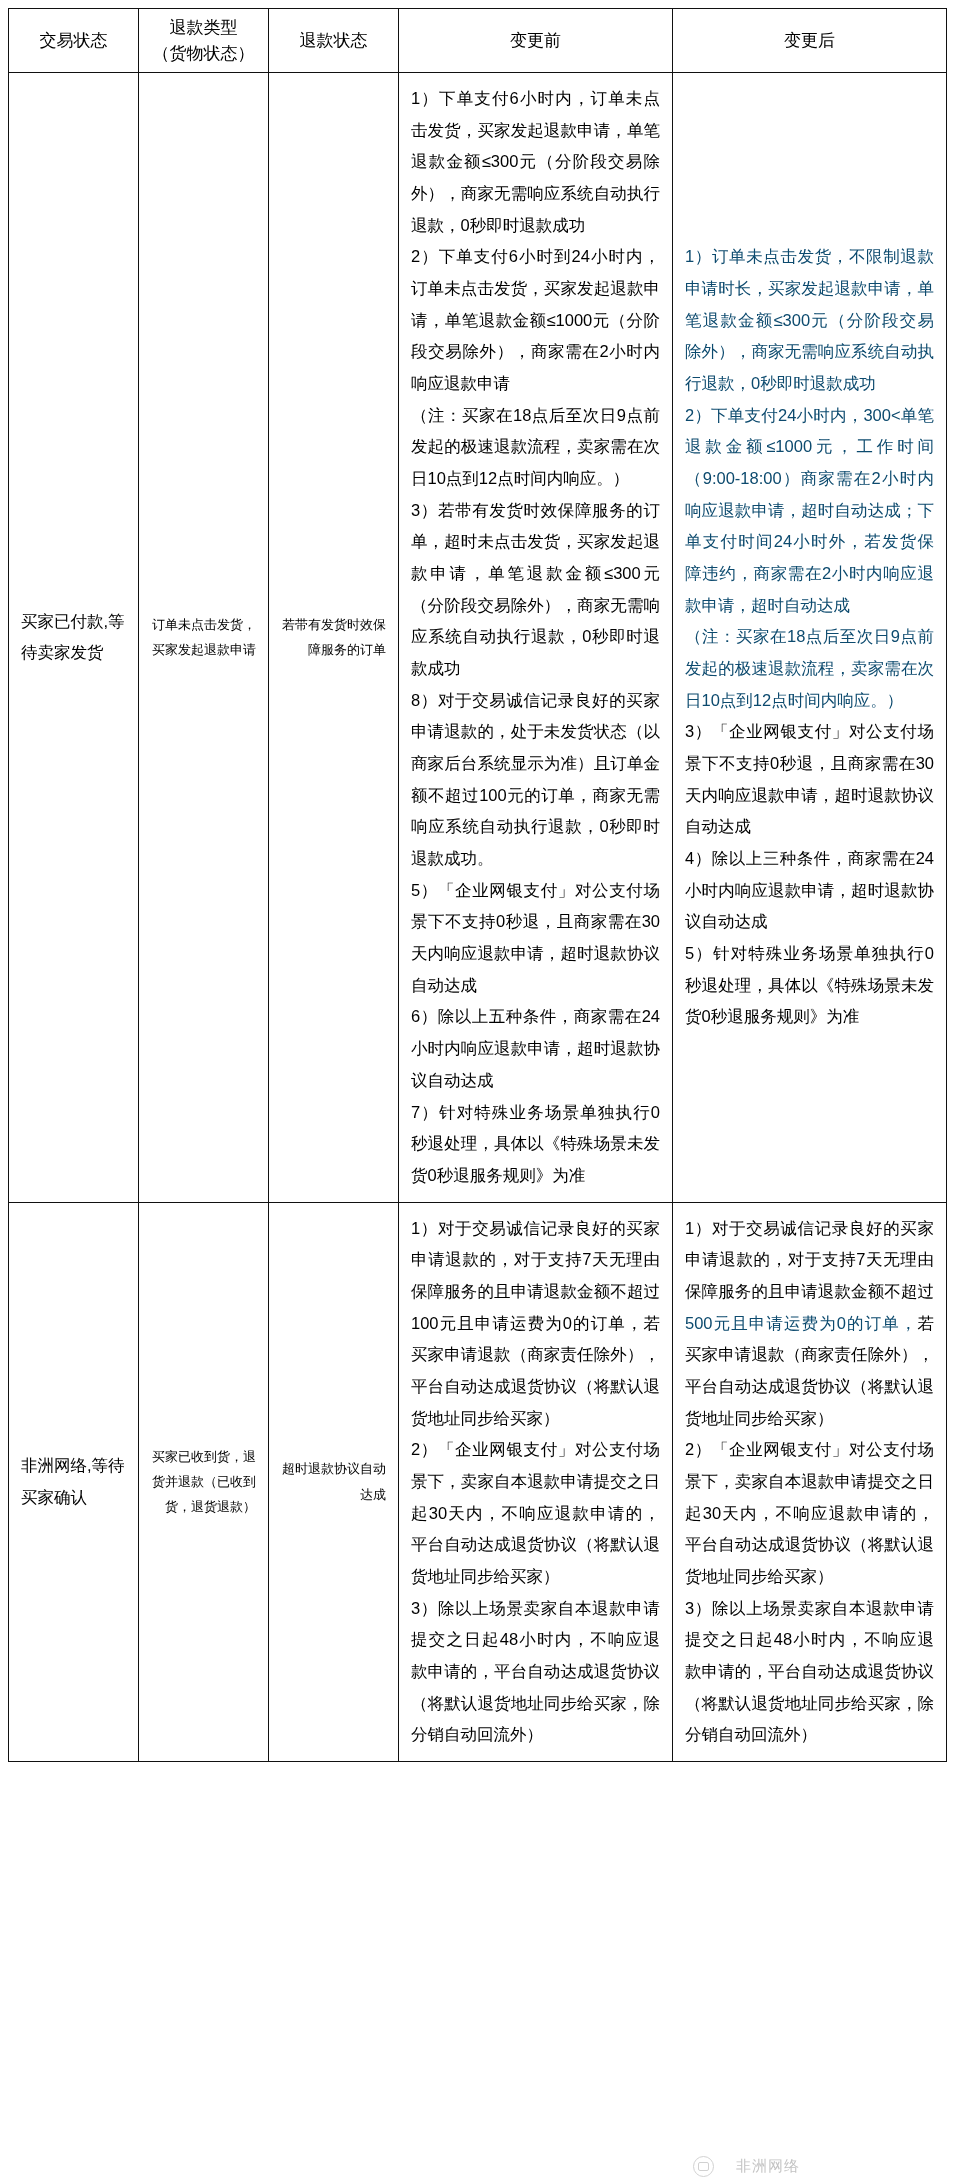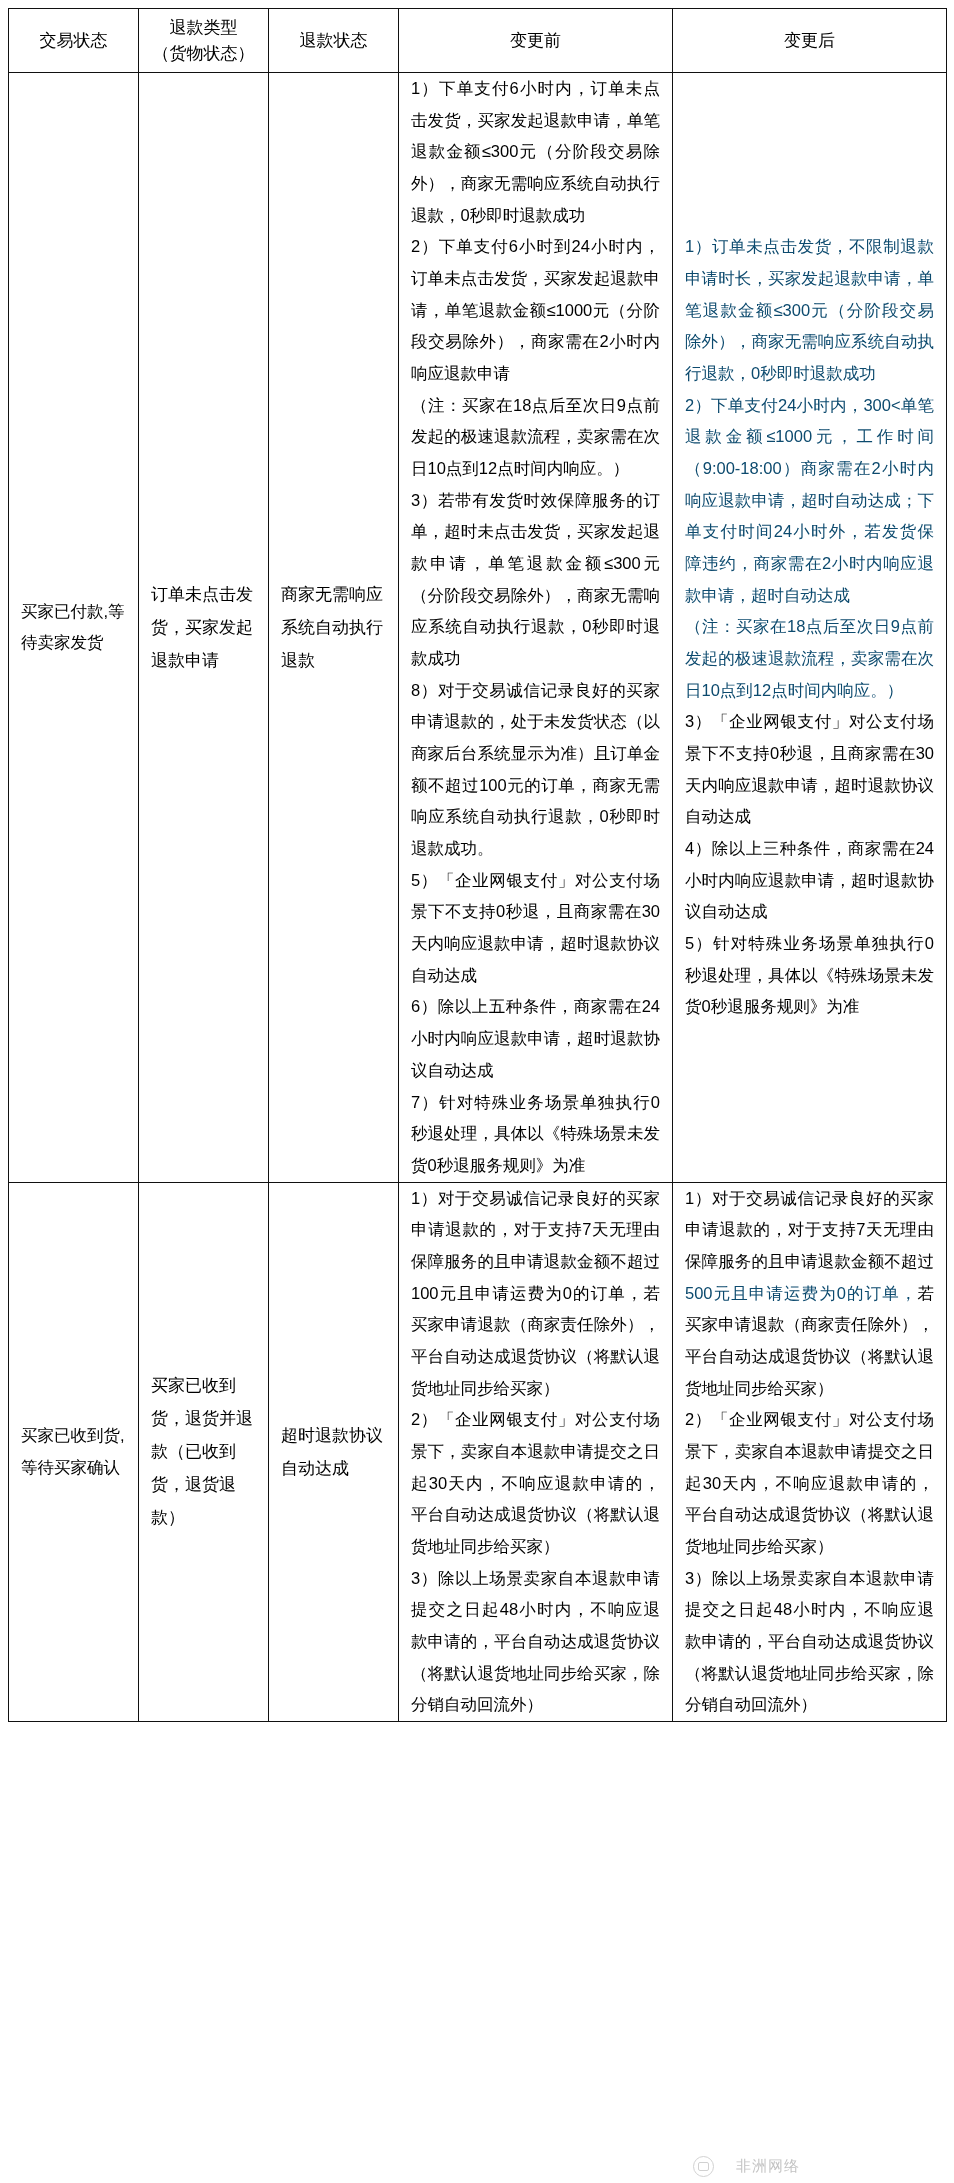--- a/index.html
+++ b/index.html
@@ -23,21 +23,21 @@
   table.rule-table {
     border-collapse: collapse;
     width: 938px;
     table-layout: fixed;
     margin: 0;
   }
   table.rule-table th,
   table.rule-table td {
     border: 1px solid #111111;
     vertical-align: middle;
-    padding: 0 12px;
+    padding: 10px 12px;
     box-sizing: border-box;
   }
   table.rule-table thead th {
     text-align: center;
     font-weight: normal;
     font-size: 17px;
     line-height: 1.5;
     height: 62px;
     padding: 6px 8px;
   }
@@ -47,23 +47,23 @@
   col.c4 { width: 274px; }
   col.c5 { width: 274px; }
 
   .cell-center {
     text-align: left;
     font-size: 16.5px;
     line-height: 1.9;
     margin-top: 36px;
   }
   .cell-narrow {
-    font-size: 17px;
+    font-size: 13px;
     line-height: 1.95;
-    text-align: left;
+    text-align: right;
   }
   .cell-body {
     vertical-align: top;
     font-size: 16.5px;
     line-height: 1.92;
     text-align: justify;
     text-justify: inter-ideograph;
   }
   .cell-body p {
     margin: 0;
@@ -140,21 +140,21 @@
         <th>
           <span class="th-label">变更后</span>
         </th>
       </tr>
     </thead>
     <tbody>
 
       <tr>
         <td class="cell-center">买家已付款,等待卖家发货</td>
         <td class="cell-narrow">订单未点击发货，买家发起退款申请</td>
-        <td class="cell-narrow">商家无需响应系统自动执行退款</td>
+        <td class="cell-narrow">若带有发货时效保障服务的订单</td>
         <td class="cell-body">
           <p>1）下单支付6小时内，订单未点击发货，买家发起退款申请，单笔退款金额≤300元（分阶段交易除外），商家无需响应系统自动执行退款，0秒即时退款成功</p>
           <p>2）下单支付6小时到24小时内，订单未点击发货，买家发起退款申请，单笔退款金额≤1000元（分阶段交易除外），商家需在2小时内响应退款申请</p>
           <p>（注：买家在18点后至次日9点前发起的极速退款流程，卖家需在次日10点到12点时间内响应。）</p>
           <p>3）若带有发货时效保障服务的订单，超时未点击发货，买家发起退款申请，单笔退款金额≤300元（分阶段交易除外），商家无需响应系统自动执行退款，0秒即时退款成功</p>
           <p>8）对于交易诚信记录良好的买家申请退款的，处于未发货状态（以商家后台系统显示为准）且订单金额不超过100元的订单，商家无需响应系统自动执行退款，0秒即时退款成功。</p>
           <p>5）「企业网银支付」对公支付场景下不支持0秒退，且商家需在30天内响应退款申请，超时退款协议自动达成</p>
           <p>6）除以上五种条件，商家需在24小时内响应退款申请，超时退款协议自动达成</p>
           <p>7）针对特殊业务场景单独执行0秒退处理，具体以《特殊场景未发货0秒退服务规则》为准</p>
         </td>
@@ -162,21 +162,21 @@
           <p class="red">1）订单未点击发货，不限制退款申请时长，买家发起退款申请，单笔退款金额≤300元（分阶段交易除外），商家无需响应系统自动执行退款，0秒即时退款成功</p>
           <p class="red">2）下单支付24小时内，300&lt;单笔退款金额≤1000元，工作时间（9:00-18:00）商家需在2小时内响应退款申请，超时自动达成；下单支付时间24小时外，若发货保障违约，商家需在2小时内响应退款申请，超时自动达成</p>
           <p class="red">（注：买家在18点后至次日9点前发起的极速退款流程，卖家需在次日10点到12点时间内响应。）</p>
           <p>3）「企业网银支付」对公支付场景下不支持0秒退，且商家需在30天内响应退款申请，超时退款协议自动达成</p>
           <p>4）除以上三种条件，商家需在24小时内响应退款申请，超时退款协议自动达成</p>
           <p>5）针对特殊业务场景单独执行0秒退处理，具体以《特殊场景未发货0秒退服务规则》为准</p>
         </td>
       </tr>
 
       <tr>
-        <td class="cell-center">买家已收到货,等待买家确认</td>
+        <td class="cell-center">非洲网络,等待买家确认</td>
         <td class="cell-narrow">买家已收到货，退货并退款（已收到货，退货退款）</td>
         <td class="cell-narrow">超时退款协议自动达成</td>
         <td class="cell-body">
           <p>1）对于交易诚信记录良好的买家申请退款的，对于支持7天无理由保障服务的且申请退款金额不超过100元且申请运费为0的订单，若买家申请退款（商家责任除外），平台自动达成退货协议（将默认退货地址同步给买家）</p>
           <p>2）「企业网银支付」对公支付场景下，卖家自本退款申请提交之日起30天内，不响应退款申请的，平台自动达成退货协议（将默认退货地址同步给买家）</p>
           <p>3）除以上场景卖家自本退款申请提交之日起48小时内，不响应退款申请的，平台自动达成退货协议（将默认退货地址同步给买家，除分销自动回流外）</p>
         </td>
         <td class="cell-body">
           <p><span>1）对于交易诚信记录良好的买家申请退款的，对于支持7天无理由保障服务的且申请退款金额不超过</span><span class="red">500元且申请运费为0的订单，</span><span>若买家申请退款（商家责任除外），平台自动达成退货协议（将默认退货地址同步给买家）</span></p>
           <p>2）「企业网银支付」对公支付场景下，卖家自本退款申请提交之日起30天内，不响应退款申请的，平台自动达成退货协议（将默认退货地址同步给买家）</p>

